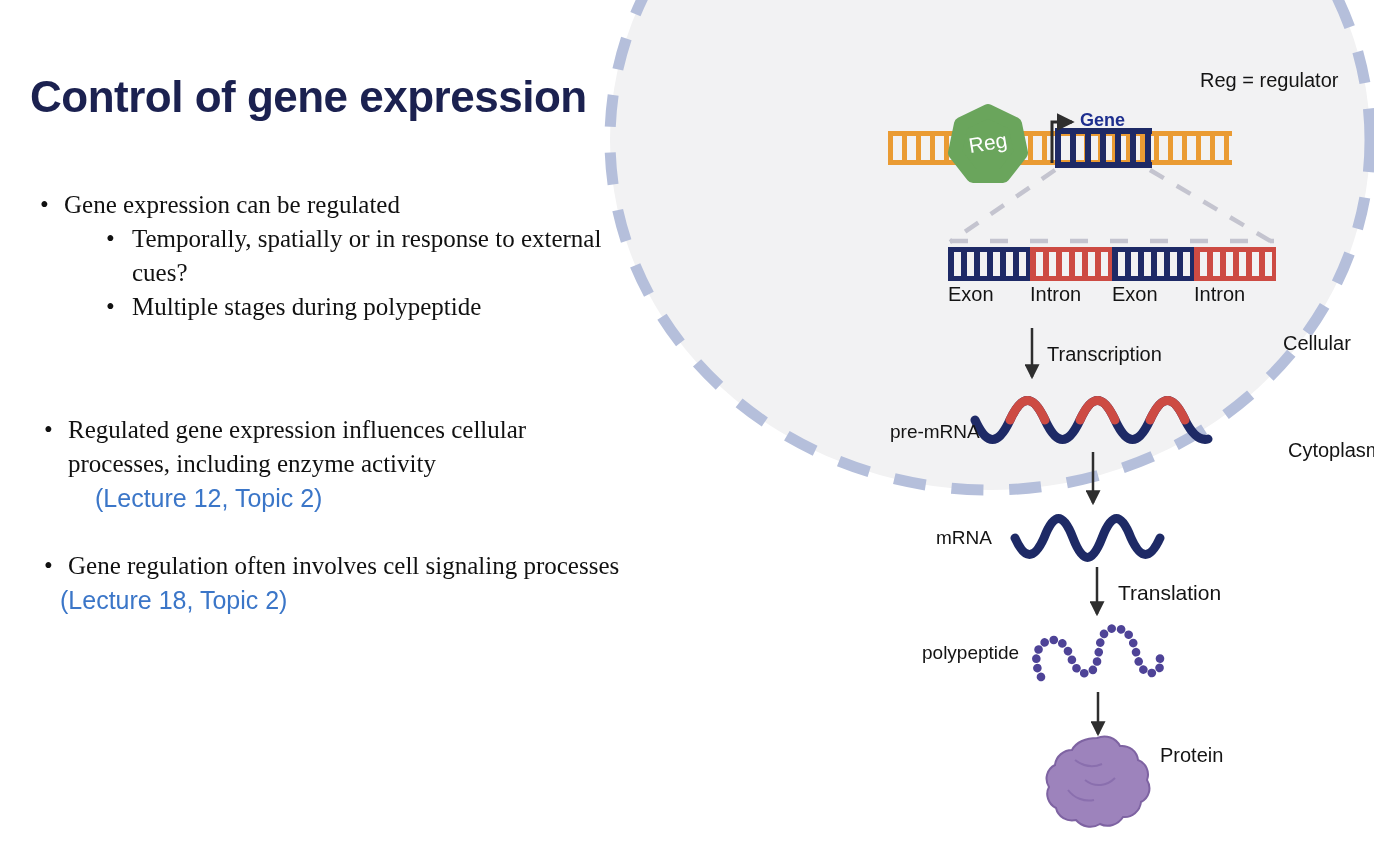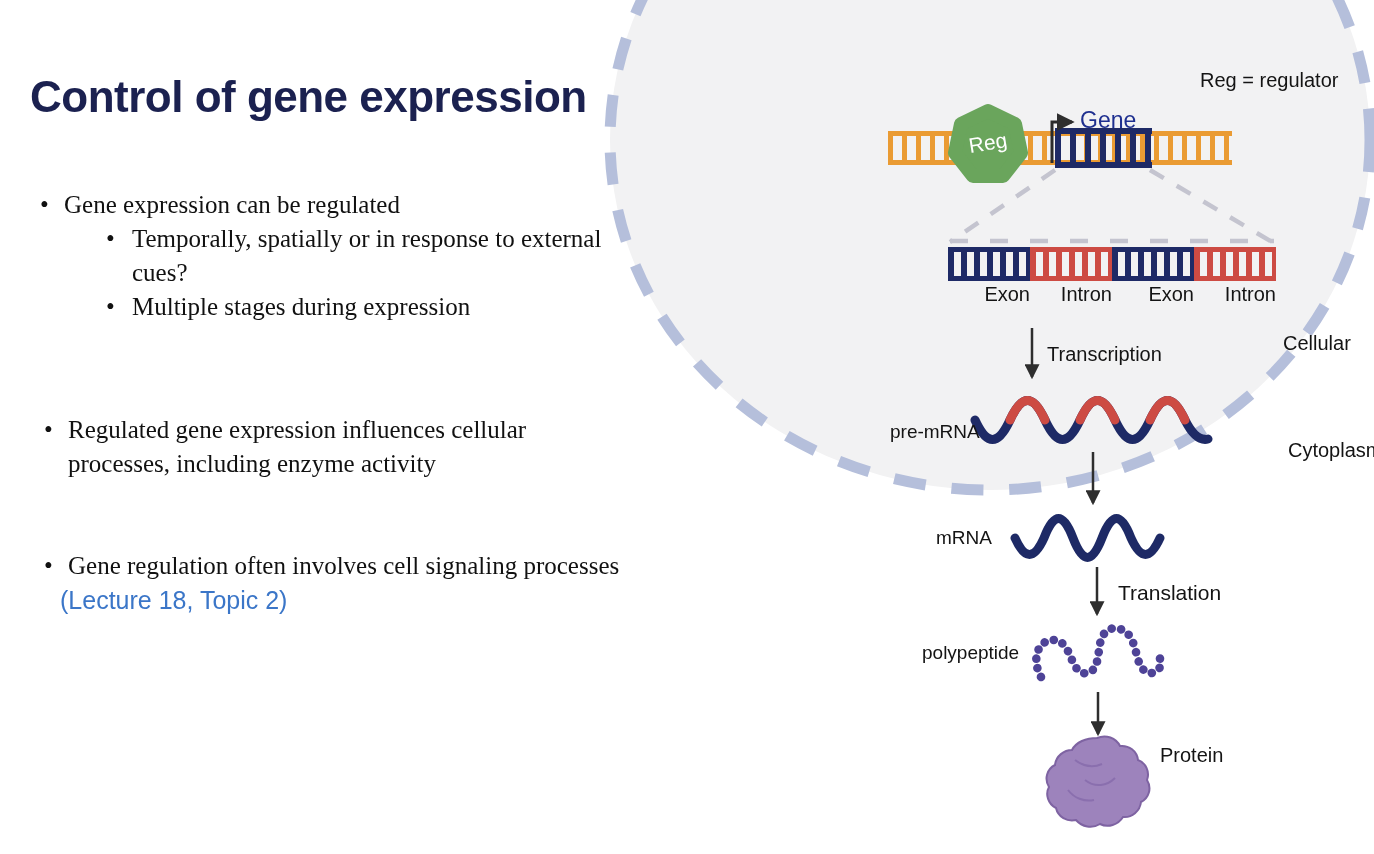--- a/index.html
+++ b/index.html
@@ -40,27 +40,27 @@
   .li{position:relative;padding-left:26px;font-family:Liberation Serif, serif;}
   .li::before{content:"\2022";position:absolute;left:2px;top:0;color:var(--body-ink);}
   .li.sub{margin-left:64px;padding-left:30px;}
   .li.sub::before{left:4px;}
   .ref{color:var(--link-blue);}
   .ref-inline{color:var(--link-blue);margin-left:7px;}
 
   
   .dlabel{position:absolute;z-index:4;color:#141414;font-size:20px;line-height:25px;white-space:nowrap;}
   .pre-line{white-space:pre-line;}
-  .gene-label{font-size:23px;font-weight:400;color:var(--gene-blue);}
+  .gene-label{font-size:18px;font-weight:700;color:var(--gene-blue);}
   .reg-text{
     position:absolute;left:960px;top:131px;width:56px;z-index:4;text-align:center;
     color:#ffffff;font-size:21px;font-weight:500;transform:rotate(-9deg);
   }
   .splice-labels{position:absolute;left:948px;top:283px;width:328px;display:flex;z-index:4;}
-  .splice-labels span{width:82px;text-align:right;font-size:20px;color:#141414;}
+  .splice-labels span{width:82px;text-align:left;font-size:20px;color:#141414;}
 
   
   .dna-orange{
     position:absolute;left:888px;top:131px;width:344px;height:34px;z-index:2;
     border-top:5px solid var(--dna-orange);border-bottom:5px solid var(--dna-orange);
     background:repeating-linear-gradient(90deg,var(--dna-orange) 0 5px,transparent 5px 14px);
   }
   .gene-seg{
     position:absolute;left:1055px;top:128px;width:97px;height:40px;z-index:2;
     border-top:6px solid var(--dna-navy);border-bottom:6px solid var(--dna-navy);
@@ -142,28 +142,29 @@
   <h1 class="title">Control of gene expression</h1>
 
   <div class="bullet-group" style="left:38px;top:188px;width:620px">
     <div class="li">
       <span>Gene expression can be regulated</span>
     </div>
     <div class="li sub" style="width:500px">
       <span>Temporally, spatially or in response to external cues?</span>
     </div>
     <div class="li sub">
-      <span>Multiple stages during expression</span>
+      <span>Multiple stages during polypeptide</span>
     </div>
   </div>
 
   <div class="bullet-group" style="left:42px;top:413px;width:590px">
     <div class="li">
       <span>Regulated gene expression influences cellular processes, including enzyme activity</span>
     </div>
+    <div class="ref" style="margin-left:53px">(Lecture 12, Topic 2)</div>
   </div>
 
   <div class="bullet-group" style="left:42px;top:549px;width:740px">
     <div class="li">
       <span>Gene regulation often involves cell signaling processes</span>
     </div>
     <div class="ref" style="margin-left:18px">(Lecture 18, Topic 2)</div>
   </div>
 
 

